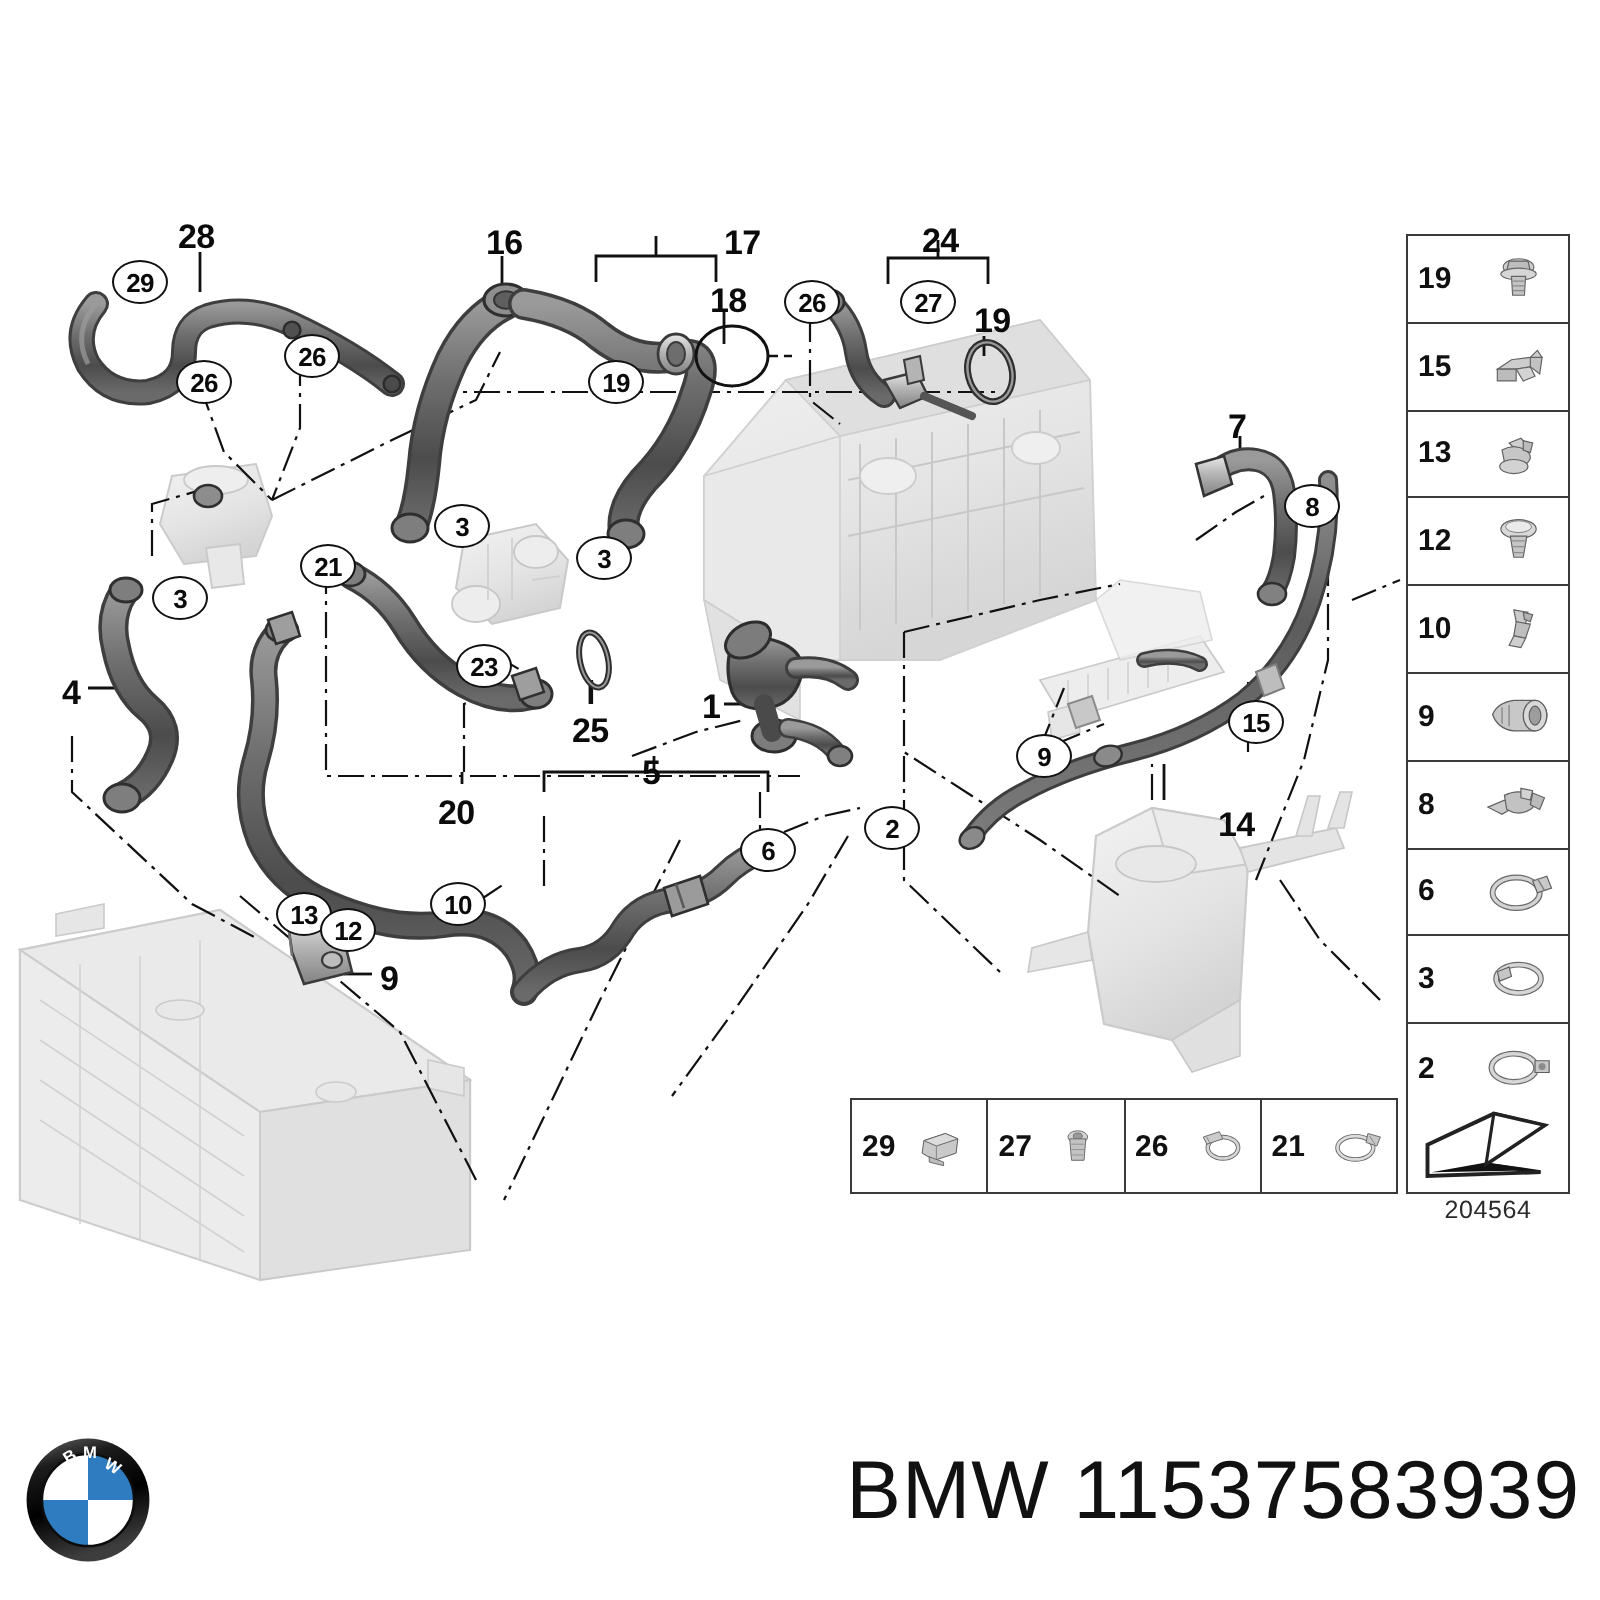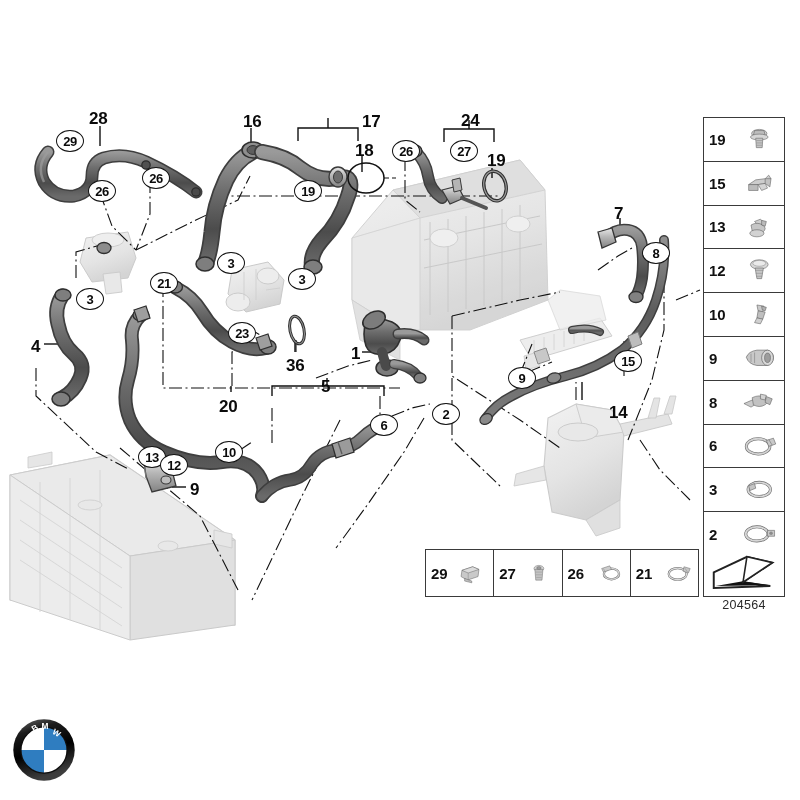--- a/index.html
+++ b/index.html
@@ -544,21 +544,21 @@
         <div class="callout-circle" style="left: 392px; top: 140px;">26</div>
         <div class="callout-plain" style="left: 461px; top: 112px;">24</div>
         <div class="callout-circle" style="left: 450px; top: 140px;">27</div>
         <div class="callout-plain" style="left: 487px; top: 152px;">19</div>
         <div class="callout-circle" style="left: 76px; top: 288px;">3</div>
         <div class="callout-circle" style="left: 217px; top: 252px;">3</div>
         <div class="callout-circle" style="left: 288px; top: 268px;">3</div>
         <div class="callout-circle" style="left: 150px; top: 272px;">21</div>
         <div class="callout-plain" style="left: 31px; top: 338px;">4</div>
         <div class="callout-circle" style="left: 228px; top: 322px;">23</div>
-        <div class="callout-plain" style="left: 286px; top: 357px;">36</div>
+        <div class="callout-plain" style="left: 286px; top: 357px;">25</div>
         <div class="callout-plain" style="left: 219px; top: 398px;">20</div>
         <div class="callout-plain" style="left: 351px; top: 345px;">1</div>
         <div class="callout-plain" style="left: 321px; top: 378px;">5</div>
         <div class="callout-circle" style="left: 370px; top: 414px;">6</div>
         <div class="callout-circle" style="left: 432px; top: 403px;">2</div>
         <div class="callout-circle" style="left: 215px; top: 441px;">10</div>
         <div class="callout-circle" style="left: 138px; top: 446px;">13</div>
         <div class="callout-circle" style="left: 160px; top: 454px;">12</div>
         <div class="callout-plain" style="left: 190px; top: 481px;">9</div>
         <div class="callout-plain" style="left: 614px; top: 205px;">7</div>
@@ -752,15 +752,16 @@
       <circle cx="50" cy="50" r="36" fill="#ffffff"></circle>
       <path d="M50 14 A36 36 0 0 1 86 50 L50 50 Z" fill="#2f7dc0"></path>
       <path d="M50 50 L14 50 A36 36 0 0 1 50 14 Z" fill="#ffffff"></path>
       <path d="M50 50 L50 86 A36 36 0 0 1 14 50 Z" fill="#2f7dc0"></path>
       <path d="M50 50 L86 50 A36 36 0 0 1 50 86 Z" fill="#ffffff"></path>
       <circle cx="50" cy="50" r="36" fill="none" stroke="#0d0d0d" stroke-width="2"></circle>
       <text x="34" y="22" fill="#ffffff" font-size="13" font-weight="bold" font-family="Liberation Sans, sans-serif" transform="rotate(-32 34 22)">B</text>
       <text x="46" y="17" fill="#ffffff" font-size="13" font-weight="bold" font-family="Liberation Sans, sans-serif">M</text>
       <text x="62" y="24" fill="#ffffff" font-size="13" font-weight="bold" font-family="Liberation Sans, sans-serif" transform="rotate(32 62 24)">W</text>
     </svg>
+    <div id="footer-text">BMW 11537583939</div>
   </div>
 
 </div>
 
 </body></html>

